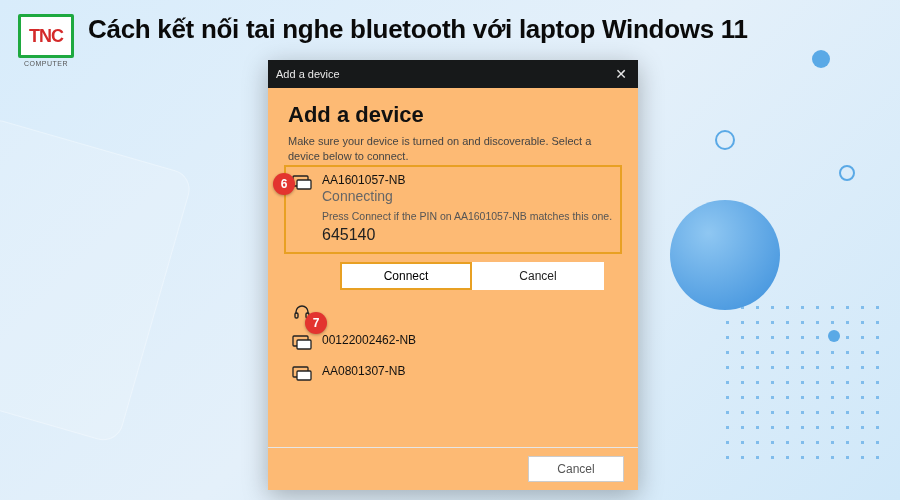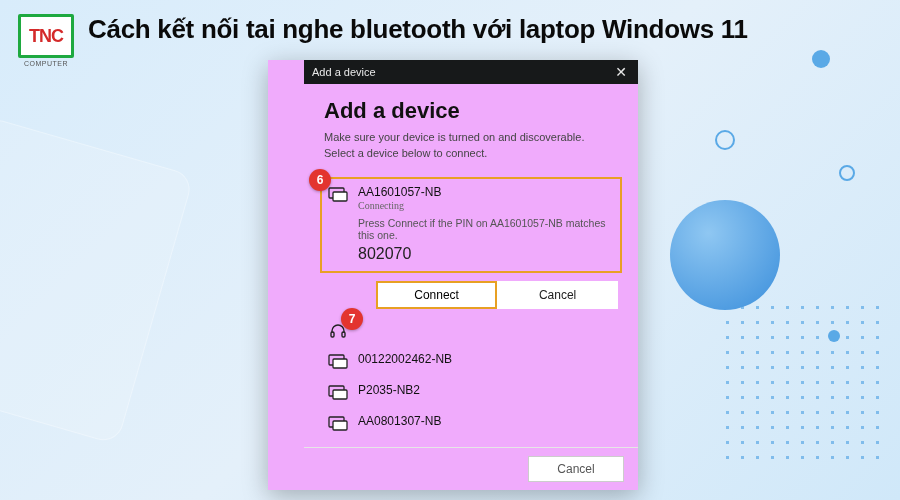--- a/index.html
+++ b/index.html
@@ -25,43 +25,43 @@
     .logo { position:absolute; left:18px; top:14px; display:flex; flex-direction:column; align-items:center; }
     .logo-badge { width:56px; height:44px; border:3px solid #1ea940; border-radius:2px; background:#fff;
       display:flex; align-items:center; justify-content:center; font-weight:800; font-size:18px;
       color:#d42a2a; letter-spacing:-1px; }
     .logo-sub { font-size:7px; color:#555; margin-top:2px; letter-spacing:0.5px; }
 
     
     .page-title { position:absolute; left:88px; top:14px; font-size:26px; font-weight:700; color:#0a0a0a; letter-spacing:-0.3px; }
 
     
-    .dialog { position:absolute; left:268px; top:60px; width:370px; height:430px; background:#f0abfc;
-      box-shadow: 0 6px 24px rgba(0,0,0,0.28); display:flex; flex-direction:column;padding-left:36px; }
+    .dialog { position:absolute; left:268px; top:60px; width:370px; height:430px; background:#fdba74;
+      box-shadow: 0 6px 24px rgba(0,0,0,0.28); display:flex; flex-direction:column; }
     .titlebar { height:28px; background:#17191a; display:flex; align-items:center; justify-content:space-between;
       padding:0 8px; color:#e8e8e8; font-size:11px; }
     .close-btn { width:18px; height:18px; display:flex; align-items:center; justify-content:center;
       color:#e8e8e8; font-size:14px; cursor:pointer; }
     .dialog-body { padding:14px 20px 8px; flex:1; display:flex; flex-direction:column; position:relative; }
     .h1 { font-size:22px; font-weight:600; color:#111; margin-bottom:6px; }
-    .subtext { font-size:11px; color:#444; line-height:1.4; margin-bottom:16px; }
+    .subtext { font-size:11px; color:#444; line-height:1.4; margin-bottom:0; }
 
     .step-badge { position:absolute; width:22px; height:22px; border-radius:50%; background:#e3342f;
       color:#fff; font-size:12px; font-weight:600; display:flex; align-items:center; justify-content:center;
       box-shadow:0 1px 3px rgba(0,0,0,0.3); z-index:5; }
     .badge6 { left:5px; top:85px; }
     .badge7 { left:37px; top:224px; }
 
     .device { display:flex; gap:10px; padding:6px 4px; align-items:flex-start; }
     .device.connecting { border:2px solid #e8a023; flex-direction:column; padding:6px 6px 8px; gap:0; margin:0 -4px 4px -4px; }
     .device-row { display:flex; gap:10px; align-items:flex-start; width:100%; }
     .dev-icon { width:20px; height:18px; flex-shrink:0; display:flex; align-items:center; justify-content:center; margin-top:1px; }
     .dev-info { display:flex; flex-direction:column; gap:1px; }
     .dev-name { font-size:12px; color:#111; }
-    .dev-status { font-size:10px; color:#666;font-family:Liberation Serif, serif; }
+    .dev-status { font-size:14px; color:#666; }
     .pin-hint { font-size:10.5px; color:#555; margin-left:30px; margin-top:6px; }
     .pin { font-size:16px; color:#222; margin-left:30px; margin-top:4px; }
 
     .btn-row { display:flex; gap:0; margin:4px 0 6px 40px; }
     .btn { width:132px; height:28px; font-size:12px; display:flex; align-items:center; justify-content:center;
       background:#fff; cursor:pointer; }
     .btn.connect { border:2px solid #e8a023;margin-left:12px; }
     .btn.cancel-inner { border:none; color:#222; }
     .footer { border-top:1px solid #e6e6e6; padding:8px 14px; display:flex; justify-content:flex-end; }
     .footer .btn { border:1px solid #ccc; width:96px; height:26px; color:#555; }
@@ -107,21 +107,21 @@
               <rect x="1" y="1" width="15" height="10" rx="1" fill="none" stroke="#222" stroke-width="1.3"></rect>
               <rect x="5" y="5" width="14" height="9" rx="1" fill="#fff" stroke="#222" stroke-width="1.3"></rect>
             </svg>
         </span>
         <div class="dev-info">
           <span class="dev-name">AA1601057-NB</span>
           <span class="dev-status">Connecting</span>
         </div>
       </div>
       <div class="pin-hint">Press Connect if the PIN on AA1601057-NB matches this one.</div>
-      <div class="pin">802070</div>
+      <div class="pin">645140</div>
     </div>
 
     <div class="btn-row">
       <div class="btn connect">Connect</div>
       <div class="btn cancel-inner">Cancel</div>
     </div>
 
     <div class="device">
       <span class="dev-icon">
         <svg width="18" height="18" viewBox="0 0 18 18">
@@ -137,31 +137,20 @@
         <svg width="20" height="16" viewBox="0 0 20 16">
             <rect x="1" y="1" width="15" height="10" rx="1" fill="none" stroke="#222" stroke-width="1.3"></rect>
             <rect x="5" y="5" width="14" height="9" rx="1" fill="#fff" stroke="#222" stroke-width="1.3"></rect>
           </svg>
       </span>
       <div class="dev-info">
         <span class="dev-name">00122002462-NB</span>
       </div>
     </div>
 
-    <div class="device">
-      <span class="dev-icon">
-        <svg width="20" height="16" viewBox="0 0 20 16">
-            <rect x="1" y="1" width="15" height="10" rx="1" fill="none" stroke="#222" stroke-width="1.3"></rect>
-            <rect x="5" y="5" width="14" height="9" rx="1" fill="#fff" stroke="#222" stroke-width="1.3"></rect>
-          </svg>
-      </span>
-      <div class="dev-info">
-        <span class="dev-name">P2035-NB2</span>
-      </div>
-    </div>
 
     <div class="device">
       <span class="dev-icon">
         <svg width="20" height="16" viewBox="0 0 20 16">
             <rect x="1" y="1" width="15" height="10" rx="1" fill="none" stroke="#222" stroke-width="1.3"></rect>
             <rect x="5" y="5" width="14" height="9" rx="1" fill="#fff" stroke="#222" stroke-width="1.3"></rect>
           </svg>
       </span>
       <div class="dev-info">
         <span class="dev-name">AA0801307-NB</span>

